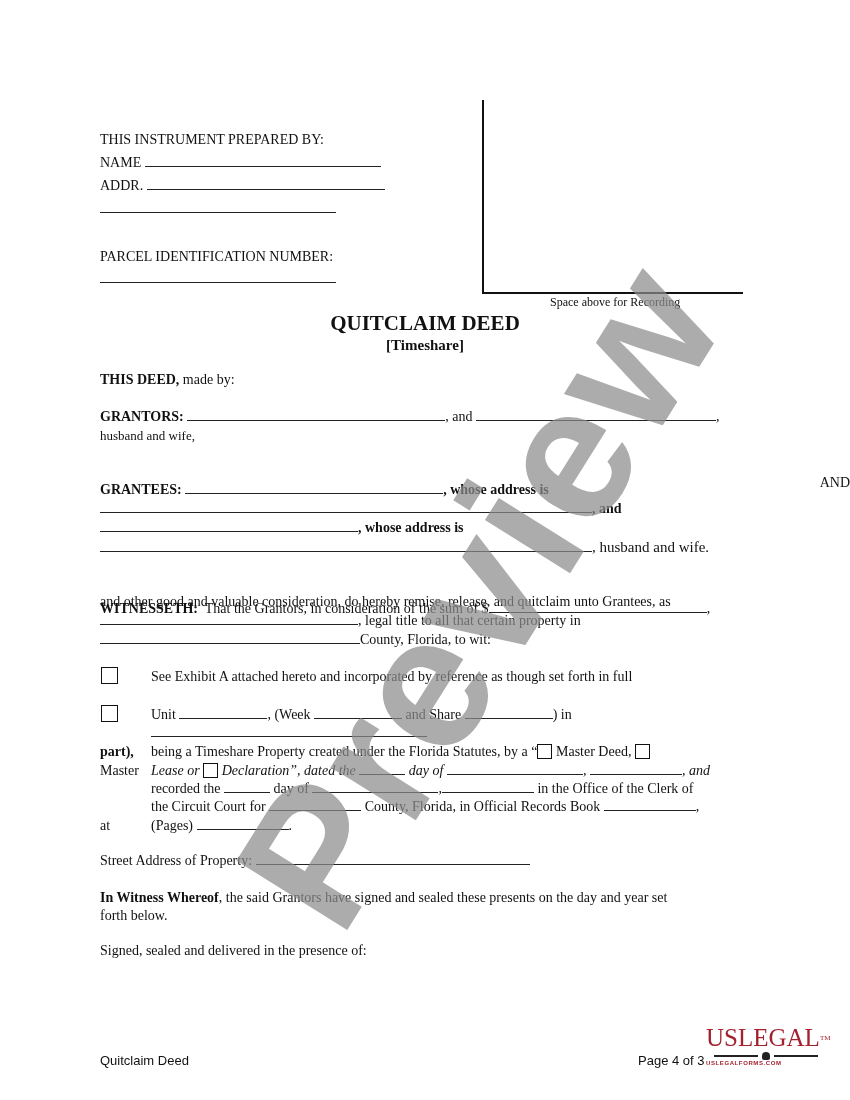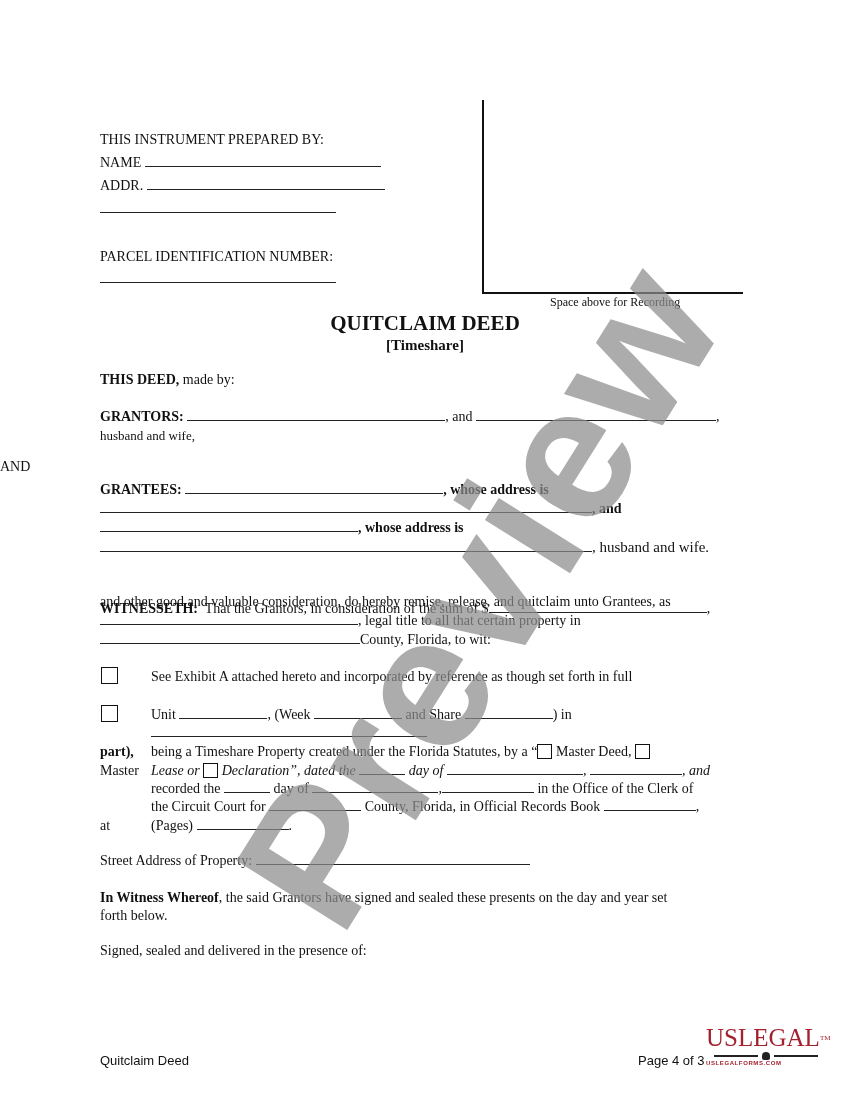--- a/index.html
+++ b/index.html
@@ -60,21 +60,21 @@
   <span class="b">THIS DEED,</span><span> made by:</span>
 </div>
 
 <div class="abs t" style="left:100px;top:408px;">
   <span class="b">GRANTORS:</span>
   <span class="ul" style="width:258px;"></span><span>, and</span>
   <span class="ul" style="width:240px;"></span><span>,</span>
 </div>
 <div class="abs t" style="left:100px;top:427px;font-size:13px;">husband and wife,</div>
 
-<div class="abs t" style="left:0;width:850px;text-align:left;top:458px;">AND</div>
+<div class="abs t" style="left:0;width:850px;text-align:right;top:474px;">AND</div>
 
 <div class="abs t" style="left:100px;top:481px;">
   <span class="b">GRANTEES:</span>
   <span class="ul" style="width:258px;"></span><span class="b">, whose address is</span>
 </div>
 <div class="abs t" style="left:100px;top:500px;">
   <span class="ul" style="width:492px;"></span><span class="b">, and</span>
 </div>
 <div class="abs t" style="left:100px;top:519px;">
   <span class="ul" style="width:258px;"></span><span class="b">, whose address is</span>

